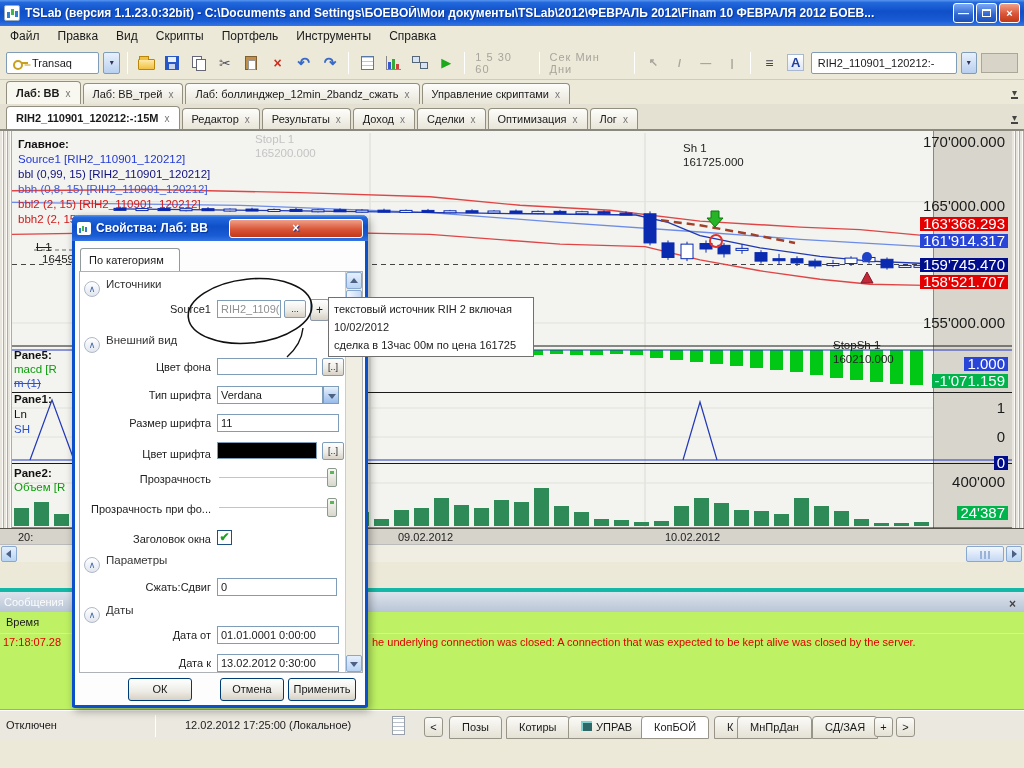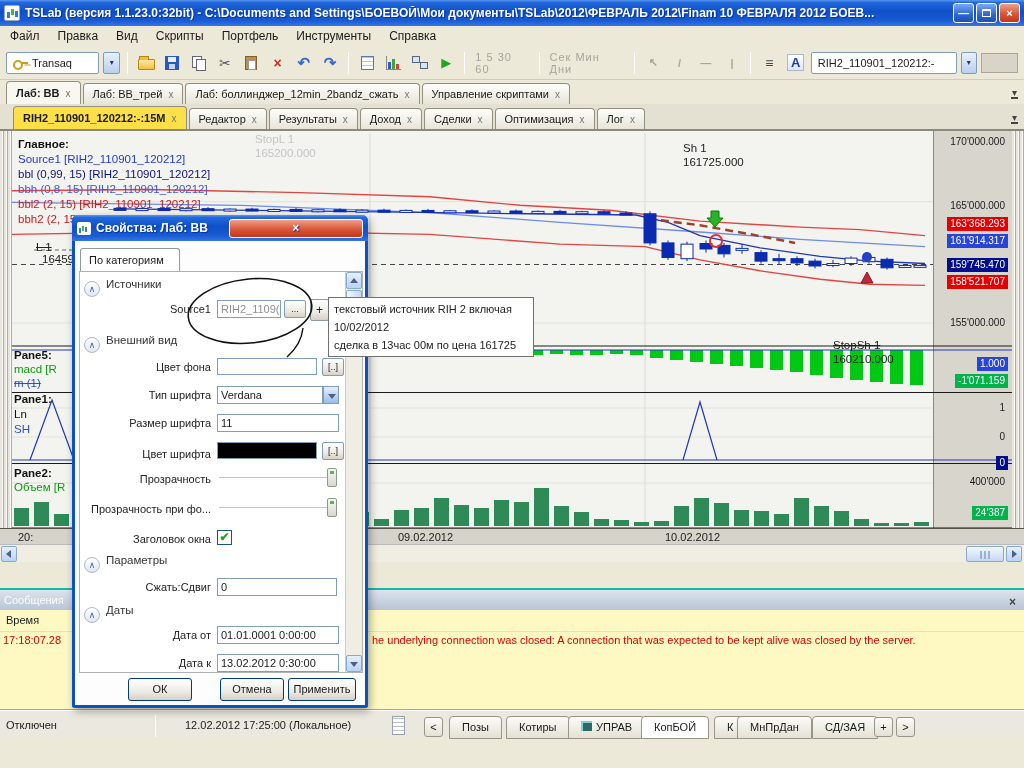--- a/index.html
+++ b/index.html
@@ -57,52 +57,52 @@
   .i-A { color:#2040A0; font-weight:bold; font-size:13px; border:1px solid #A8B8D0; padding:0 3px; background:linear-gradient(#FFF,#DDE6F4); }
   .tb-blank { width:38px; height:20px; background:#D8D4C8; border:1px solid #AAA698; }
 
   
   .tabsrow { position:absolute; left:0; width:1024px; display:flex; align-items:flex-end; padding-left:6px; }
   .tabsrow1 { top:80px; height:24px; background:#ECE9D8; }
   .tabsrow2 { top:104px; height:26px; background:#E4E1D2; border-bottom:1px solid #8A897E; }
   .tab { display:flex; align-items:center; gap:6px; height:21px; padding:0 9px; margin-right:2px;
     background:linear-gradient(#FDFDFB,#E8E5D8); border:1px solid #928F80; border-bottom:none; border-radius:4px 4px 0 0; font-size:11px; white-space:nowrap; }
   .tab.active { background:#F8F7F0; font-weight:bold; height:23px; }
-  .tabsrow2 .tab.active { background:#fde047;margin-left:7px; }
+  .tabsrow2 .tab.active { background:#ffffff; }
   .tab .tclose { color:#777; font-size:10px; font-weight:normal; }
   .chevron { position:absolute; right:6px; bottom:5px; color:#444; font-size:10px; border-bottom:2px solid #444; line-height:8px; padding:0 1px; }
 
   
   .chartwrap { position:absolute; left:0; top:130px; width:1024px; height:431px; background:#F3F3EF; border-top:1px solid #8A897E; }
   .strip-l,.strip-r { position:absolute; top:0; height:413px; width:12px; background:repeating-linear-gradient(90deg,#E8E5DC 0 2px,#FBFAF6 2px 3px,#B0AC9E 3px 4px); }
   .strip-l { left:0; } .strip-r { right:0; }
   .axis-strip { position:absolute; left:933px; top:0; width:79px; height:413px; background:#D8D5CC; border-left:1px solid #8A897E; }
   #csvg { position:absolute; left:0; top:0; }
   #chart-labels { position:absolute; left:0; top:0; width:1024px; height:431px; pointer-events:none; }
   .cl { position:absolute; white-space:nowrap; font-size:11.5px; line-height:14px; }
-  .ax { position:absolute; right:16px; font-size:10px; height:14px; line-height:14px; padding:0 3px; }
+  .ax { position:absolute; right:16px; font-size:15px; height:14px; line-height:14px; padding:0 3px; }
   .ax.plain { color:#1A1A1A; }
   .ax.red   { background:#E40000; color:#FFF; }
   .ax.blue  { background:#2945D8; color:#FFF; }
   .ax.navy  { background:#000E8C; color:#FFF; }
   .ax.green { background:#00B44B; color:#FFF; }
   .timeaxis { position:absolute; left:0; top:397px; width:1024px; height:16px; background:#D6D3CA; border-top:1px solid #55524A; }
   .hscroll { position:absolute; left:0; top:413px; width:1024px; height:18px; background:#F0EEE2; border-top:1px solid #BBB; }
   .sbtn { position:absolute; top:1px; width:16px; height:16px; background:linear-gradient(#E6F0FC,#B8D4F4); border:1px solid #88A8D0; border-radius:2px; }
   .tri { width:0; height:0; position:absolute; }
   .tri-left  { border-top:4px solid transparent; border-bottom:4px solid transparent; border-right:5px solid #4D6185; left:4px; top:3px; }
   .tri-right { border-top:4px solid transparent; border-bottom:4px solid transparent; border-left:5px solid #4D6185; left:5px; top:3px; }
   .tri-up    { border-left:4px solid transparent; border-right:4px solid transparent; border-bottom:5px solid #4D6185; left:3px; top:5px; }
   .tri-down  { border-left:4px solid transparent; border-right:4px solid transparent; border-top:5px solid #4D6185; left:3px; top:6px; }
   .hthumb { position:absolute; top:1px; left:966px; width:38px; height:16px; background:linear-gradient(#F4F8FE,#C4D8F4); border:1px solid #88A8D0; border-radius:2px; }
   .hthumb::before { content:''; position:absolute; left:13px; top:4px; width:2px; height:8px; background:#9AB4D8; box-shadow:4px 0 0 #9AB4D8, 8px 0 0 #9AB4D8; }
   .strike { text-decoration:line-through; }
 
   
-  .messages { position:absolute; left:0; top:588px; width:1024px; height:122px; background:#fef9c3; border-top:2px solid #14b8a6; }
+  .messages { position:absolute; left:0; top:588px; width:1024px; height:122px; background:#bef264; border-top:4px solid #14b8a6; }
   .msg-head { height:20px; background:linear-gradient(#DCE3EC,#B9C5D6); color:#FCFCFC; font-size:11px; line-height:20px; padding-left:4px; position:relative; }
   .msg-x { position:absolute; right:8px; top:2px; color:#444; font-weight:bold; font-size:12px; }
   .msg-cols { height:22px; border-bottom:1px solid #E0E0E0; position:relative; font-size:11px; }
   .msg-cols span { position:absolute; left:6px; top:4px; }
   .msg-cols i { position:absolute; left:100px; top:0; width:1px; height:22px; background:#E4E4E4; }
   .msg-row { position:relative; height:17px; color:#E00000; font-size:11px; }
   .msg-time { position:absolute; left:3px; top:2px; }
   .msg-text { position:absolute; left:372px; top:2px; white-space:nowrap; }
 
   

